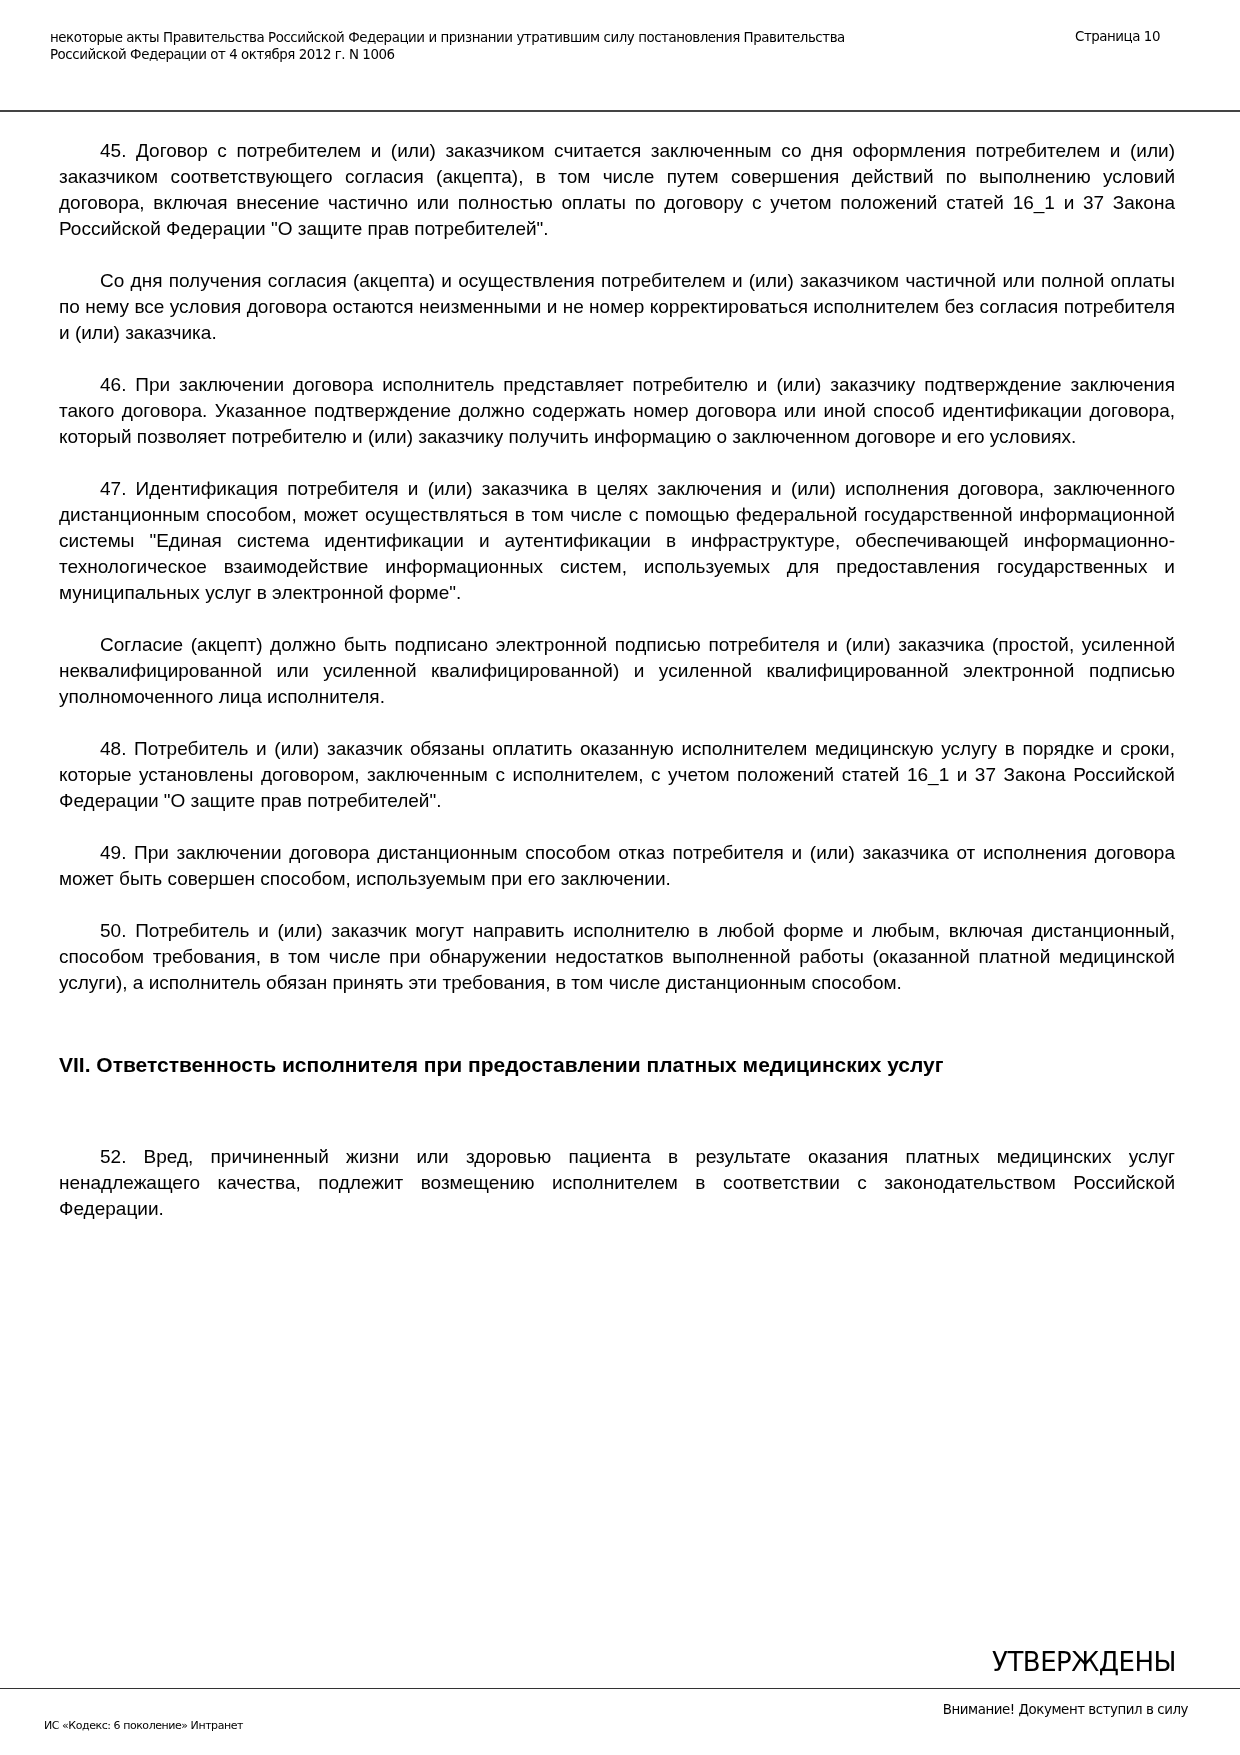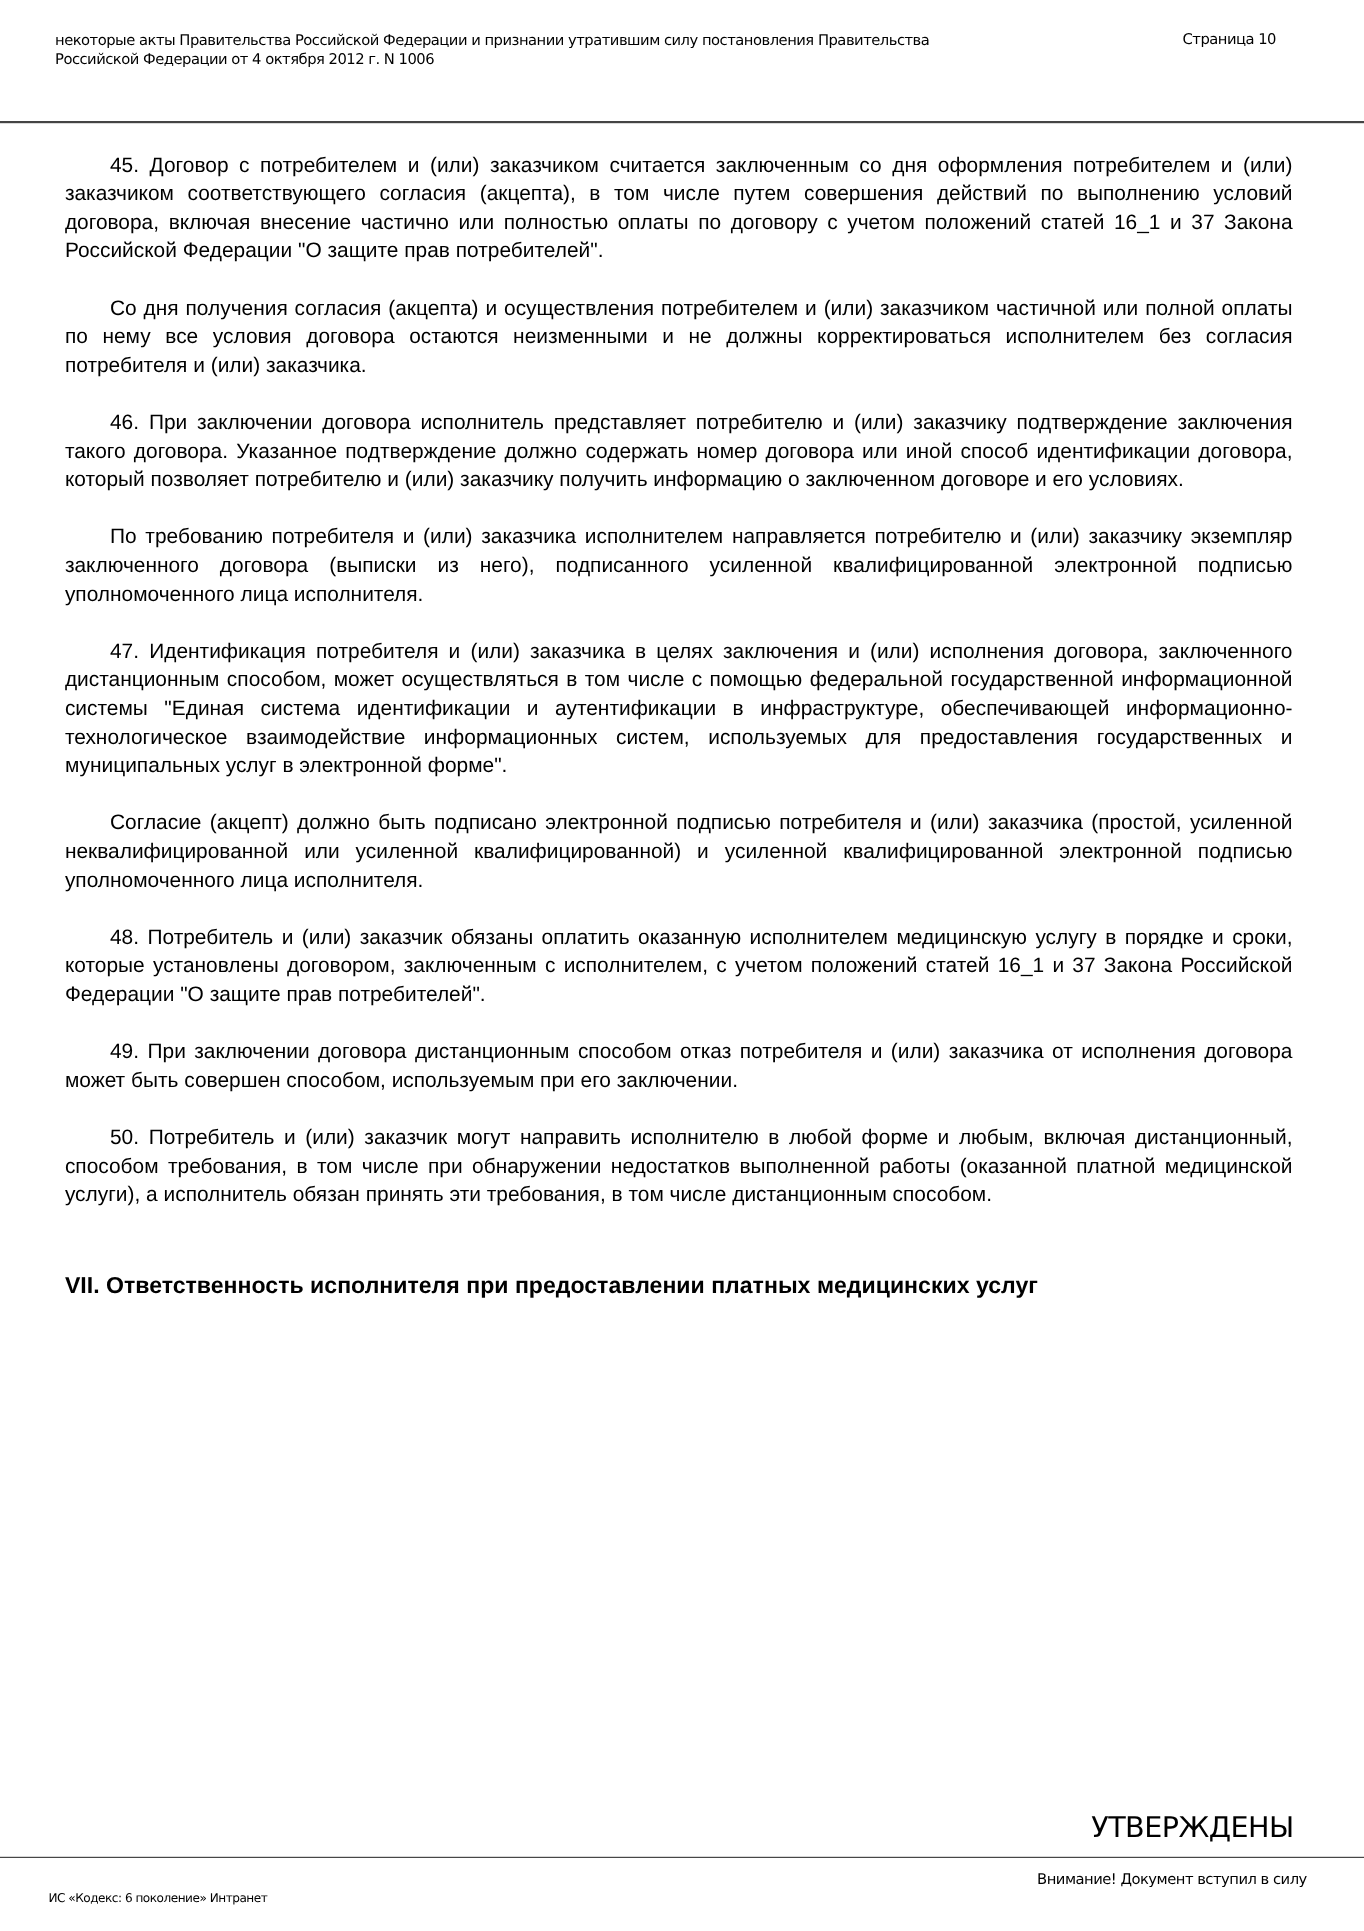--- a/index.html
+++ b/index.html
@@ -29,27 +29,27 @@
 
 <div class="hdr">
   <div>некоторые акты Правительства Российской Федерации и признании утратившим силу постановления Правительства</div>
   <div>Российской Федерации от 4 октября 2012 г. N 1006</div>
 </div>
 <div class="pageno">Страница 10</div>
 <div class="topline"></div>
 
 <div class="main">
   <p>45. Договор с потребителем и (или) заказчиком считается заключенным со дня оформления потребителем и (или) заказчиком соответствующего согласия (акцепта), в том числе путем совершения действий по выполнению условий договора, включая внесение частично или полностью оплаты по договору с учетом положений статей 16_1 и 37 Закона Российской Федерации "О защите прав потребителей".</p>
-  <p>Со дня получения согласия (акцепта) и осуществления потребителем и (или) заказчиком частичной или полной оплаты по нему все условия договора остаются неизменными и не должны корректироваться исполнителем без согласия потребителя и (или) заказчика.</p>
+  <p>Со дня получения согласия (акцепта) и осуществления потребителем и (или) заказчиком частичной или полной оплаты по нему все условия договора остаются неизменными и не номер корректироваться исполнителем без согласия потребителя и (или) заказчика.</p>
   <p>46. При заключении договора исполнитель представляет потребителю и (или) заказчику подтверждение заключения такого договора. Указанное подтверждение должно содержать номер договора или иной способ идентификации договора, который позволяет потребителю и (или) заказчику получить информацию о заключенном договоре и его условиях.</p>
-  <p>По требованию потребителя и (или) заказчика исполнителем направляется потребителю и (или) заказчику экземпляр заключенного договора (выписки из него), подписанного усиленной квалифицированной электронной подписью уполномоченного лица исполнителя.</p>
   <p>47. Идентификация потребителя и (или) заказчика в целях заключения и (или) исполнения договора, заключенного дистанционным способом, может осуществляться в том числе с помощью федеральной государственной информационной системы "Единая система идентификации и аутентификации в инфраструктуре, обеспечивающей информационно-технологическое взаимодействие информационных систем, используемых для предоставления государственных и муниципальных услуг в электронной форме".</p>
   <p>Согласие (акцепт) должно быть подписано электронной подписью потребителя и (или) заказчика (простой, усиленной неквалифицированной или усиленной квалифицированной) и усиленной квалифицированной электронной подписью уполномоченного лица исполнителя.</p>
   <p>48. Потребитель и (или) заказчик обязаны оплатить оказанную исполнителем медицинскую услугу в порядке и сроки, которые установлены договором, заключенным с исполнителем, с учетом положений статей 16_1 и 37 Закона Российской Федерации "О защите прав потребителей".</p>
   <p>49. При заключении договора дистанционным способом отказ потребителя и (или) заказчика от исполнения договора может быть совершен способом, используемым при его заключении.</p>
   <p>50. Потребитель и (или) заказчик могут направить исполнителю в любой форме и любым, включая дистанционный, способом требования, в том числе при обнаружении недостатков выполненной работы (оказанной платной медицинской услуги), а исполнитель обязан принять эти требования, в том числе дистанционным способом.</p>
   <p class="section-title">VII. Ответственность исполнителя при предоставлении платных медицинских услуг</p>
+  <p>52. Вред, причиненный жизни или здоровью пациента в результате оказания платных медицинских услуг ненадлежащего качества, подлежит возмещению исполнителем в соответствии с законодательством Российской Федерации.</p>
 </div>
 
 <div class="approved">УТВЕРЖДЕНЫ</div>
 <div class="botline"></div>
 <div class="notice">Внимание! Документ вступил в силу</div>
 <div class="sys">ИС «Кодекс: 6 поколение» Интранет</div>
 
 </body></html>

